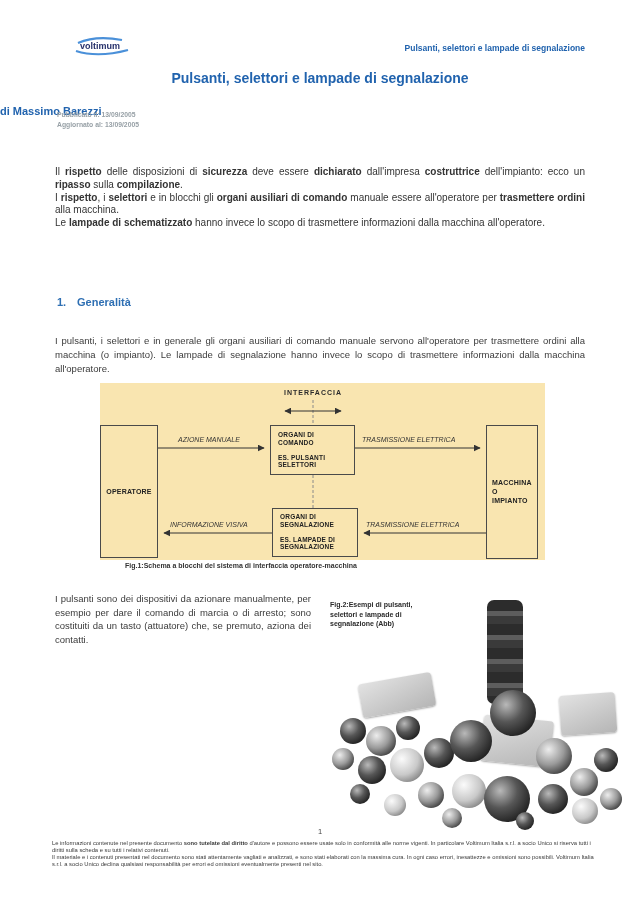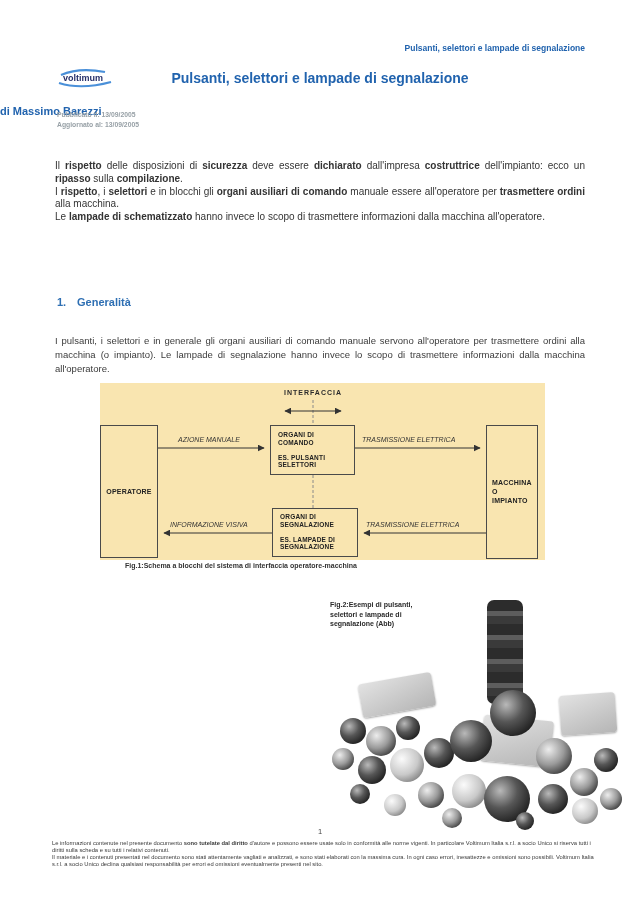--- a/index.html
+++ b/index.html
@@ -2,29 +2,29 @@
 <html><head>
 <meta charset="utf-8">
 <style>
   * { box-sizing: border-box; margin: 0; padding: 0; }
   html,body { background:#ffffff; }
   body { font-family: "Liberation Sans", "DejaVu Sans", sans-serif; }
   #page { position:relative; width:640px; height:906px; background:#fff; overflow:hidden; }
   .abs { position:absolute; }
 
   
-  #logo { left:55px; top:33px;margin-top:32px; }
+  #logo { left:72px; top:33px; }
   #header-doc-title { right:55px; top:43px; font-size:8.5px; font-weight:bold; color:#2163AE; }
   #doc-title { left:0; right:0; top:70px; text-align:center; font-size:14px; font-weight:bold; color:#2163AE; }
   #byline { left:0; right:0; top:105px; text-align:left; font-size:11px; font-weight:bold; color:#2163AE; }
   .date-line { font-size:6.8px; color:#97A0A6; line-height:10px; font-weight:bold; }
   #dates { left:57px; top:110px; }
 
   
-  #intro { left:55px; top:160px; width:530px; font-size:10px; line-height:12.8px;
+  #intro { left:55px; top:166px; width:530px; font-size:10px; line-height:12.8px;
            color:#343434; text-align:justify; white-space:pre-line; }
 
   
   #sec1 { left:57px; top:296px; font-size:11px; font-weight:bold; color:#2E6FB3; }
   #sec1 .sec-num { display:inline-block; width:20px; }
   #sec1-para { left:55px; top:334px; width:530px; font-size:9.5px; line-height:13.8px;
                color:#3b3b3b; text-align:justify; }
 
   
   #figure1 { left:100px; top:383px; width:445px; height:177px; background:#F9E5B0; }
@@ -123,20 +123,21 @@
 ES. LAMPADE DI
 SEGNALAZIONE</div>
     <div class="dlabel" id="lbl-azione">AZIONE MANUALE</div>
     <div class="dlabel" id="lbl-trasm-top">TRASMISSIONE ELETTRICA</div>
     <div class="dlabel" id="lbl-info">INFORMAZIONE VISIVA</div>
     <div class="dlabel" id="lbl-trasm-bottom">TRASMISSIONE ELETTRICA</div>
   </div>
   <div class="abs" id="fig1-caption">Fig.1:Schema a blocchi del sistema di interfaccia operatore-macchina</div>
 
   <div class="abs" id="col-left">
+    <p>I pulsanti sono dei dispositivi da azionare manualmente, per esempio per dare il comando di marcia o di arresto; sono costituiti da un tasto (attuatore) che, se premuto, aziona dei contatti.</p>
   </div>
 
   <div class="abs" id="fig2-caption">Fig.2:Esempi di pulsanti,
 selettori e lampade di
 segnalazione (Abb)</div>
   <div class="abs" id="photo">
     <div class="ph" id="tower"></div>
     <div class="ph" id="tower-stem"></div>
     <div class="ph pbox" style="left:28px;top:80px;width:74px;height:34px;transform:rotate(-10deg)"></div>
     <div class="ph pbox" style="left:150px;top:120px;width:70px;height:46px;transform:rotate(6deg)"></div>

